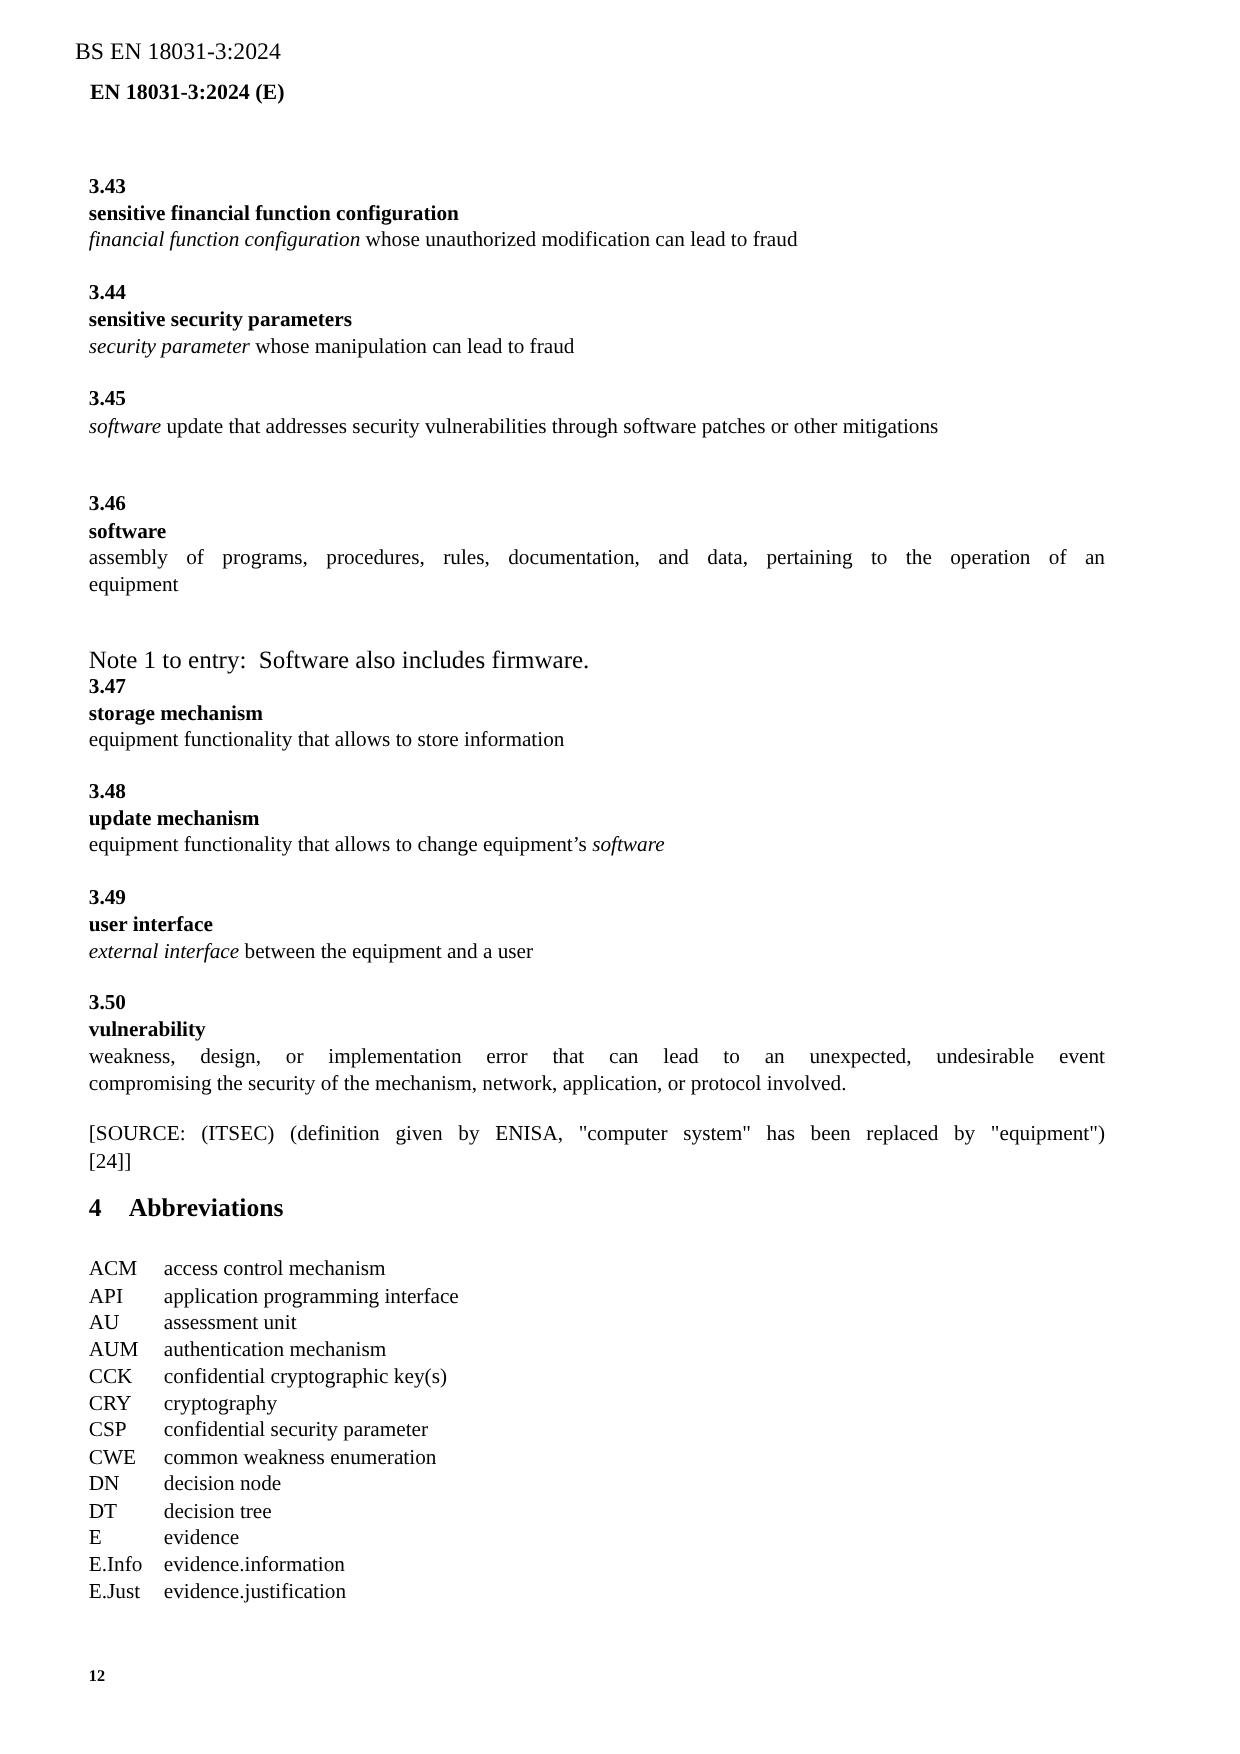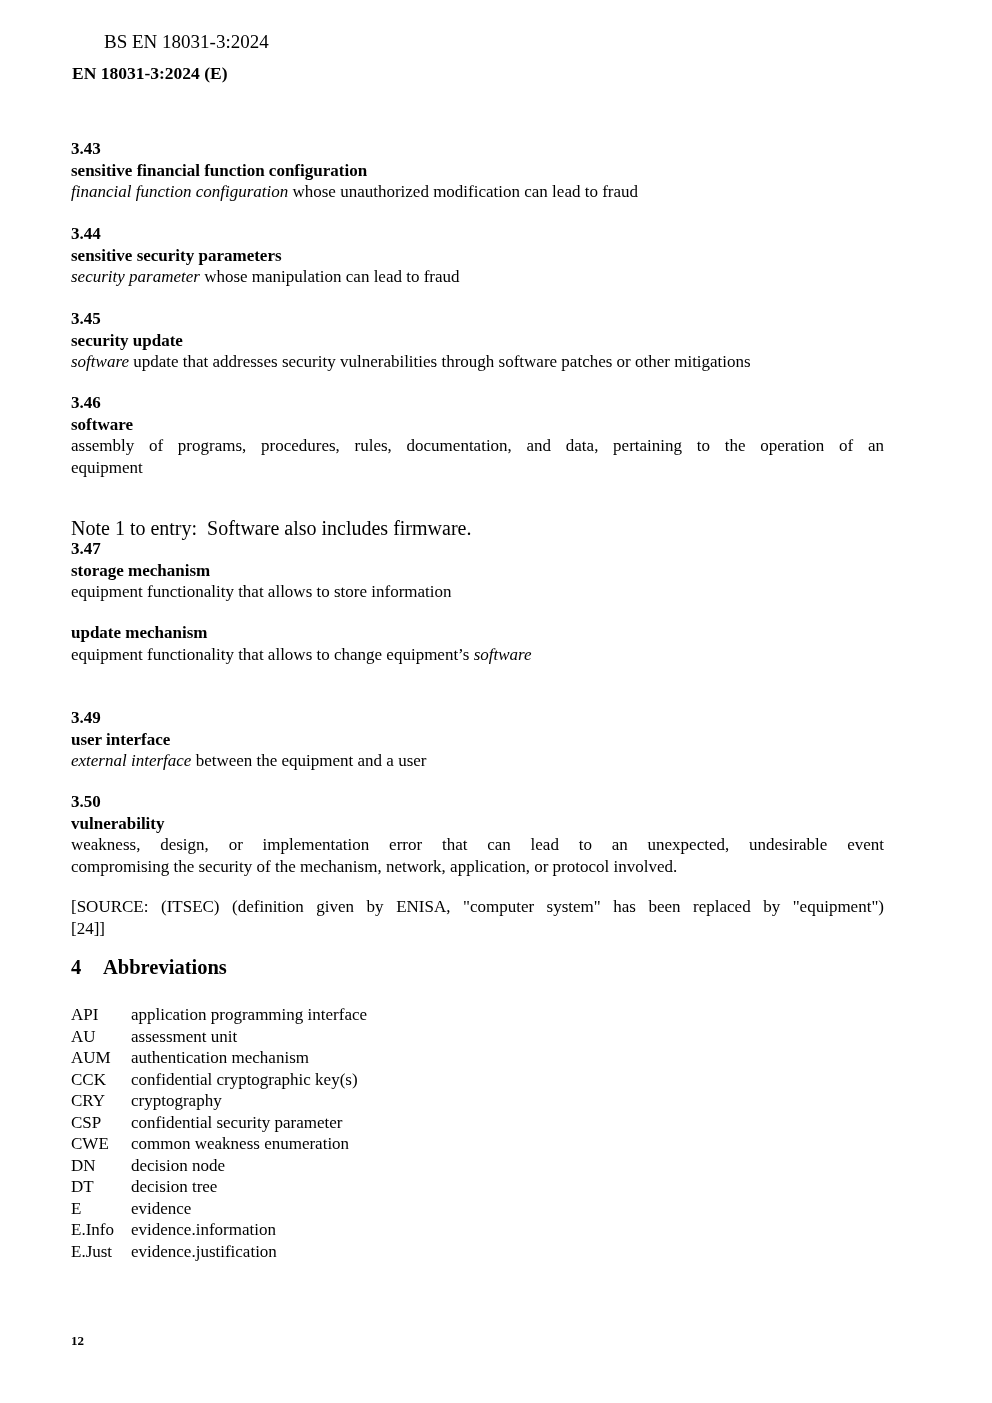--- a/index.html
+++ b/index.html
@@ -6,21 +6,21 @@
   body {
     width: 992px;
     height: 1403px;
     position: relative;
     background: #ffffff;
     color: #000000;
     font-family: "Liberation Serif", serif;
     overflow: hidden;
   }
   .abs { position: absolute; }
-  .header-line1 { left: 60px; top: 31px; font-size: 19px; line-height: 22px; margin-left: 44px; }
+  .header-line1 { left: 60px; top: 31px; font-size: 19px; line-height: 22px; }
   .header-line2 { left: 72px; top: 62px; font-size: 17.5px; line-height: 22px; font-weight: 700; }
   .def-block { left: 71px; width: 813px; font-size: 17px; line-height: 21.5px; font-family: Liberation Serif, serif; }
   .def-num, .def-term { font-weight: 700; }
   .italic { font-style: italic; }
   .stretch { text-align: justify; text-align-last: justify; }
   .note { font-size: 20px; line-height: 20px; margin-top: 40px; white-space: pre-wrap; }
   .section-heading { left: 71px; top: 954px; font-size: 20.5px; line-height: 26px; font-weight: 700; }
   .section-heading .num { display: inline-block; width: 32px; }
   .abbr-list { left: 71px; top: 1004px; width: 813px; }
   .abbr-row { display: flex; font-size: 17px; line-height: 21.5px; }
@@ -41,41 +41,41 @@
 </div>
 
 <div class="abs def-block" style="top:223px">
   <div class="def-num">3.44</div>
   <div class="def-term">sensitive security parameters</div>
   <div><span class="italic">security parameter</span><span> whose manipulation can lead to fraud</span></div>
 </div>
 
 <div class="abs def-block" style="top:308px">
   <div class="def-num">3.45</div>
-  <div class="def-term">security update</div>
   <div><span class="italic">software</span><span> update that addresses security vulnerabilities through software patches or other mitigations</span></div>
 </div>
 
 <div class="abs def-block" style="top:392px">
   <div class="def-num">3.46</div>
   <div class="def-term">software</div>
   <div>
     <div class="stretch">assembly of programs, procedures, rules, documentation, and data, pertaining to the operation of an</div>
     <div>equipment</div>
   </div>
   <div class="note">Note 1 to entry:  Software also includes firmware.</div>
 </div>
 
 <div class="abs def-block" style="top:538px">
   <div class="def-num">3.47</div>
   <div class="def-term">storage mechanism</div>
   <div><span>equipment functionality that allows to store information</span></div>
 </div>
 
 <div class="abs def-block" style="top:622px">
+  <div class="def-num">3.48</div>
   <div class="def-term">update mechanism</div>
   <div><span>equipment functionality that allows to change equipment’s </span><span class="italic">software</span></div>
 </div>
 
 <div class="abs def-block" style="top:707px">
   <div class="def-num">3.49</div>
   <div class="def-term">user interface</div>
   <div><span class="italic">external interface</span><span> between the equipment and a user</span></div>
 </div>
 
@@ -91,20 +91,24 @@
 <div class="abs def-block" style="top:896px">
   <div class="stretch">[SOURCE: (ITSEC) (definition given by ENISA, "computer system" has been replaced by "equipment")</div>
   <div>[24]]</div>
 </div>
 
 <div class="abs section-heading">
   <span class="num">4</span><span>Abbreviations</span>
 </div>
 
 <div class="abs abbr-list">
+  <div class="abbr-row">
+      <span class="abbr-term">ACM</span>
+      <span class="abbr-meaning">access control mechanism</span>
+    </div>
   <div class="abbr-row">
       <span class="abbr-term">API</span>
       <span class="abbr-meaning">application programming interface</span>
     </div>
   <div class="abbr-row">
       <span class="abbr-term">AU</span>
       <span class="abbr-meaning">assessment unit</span>
     </div>
   <div class="abbr-row">
       <span class="abbr-term">AUM</span>

